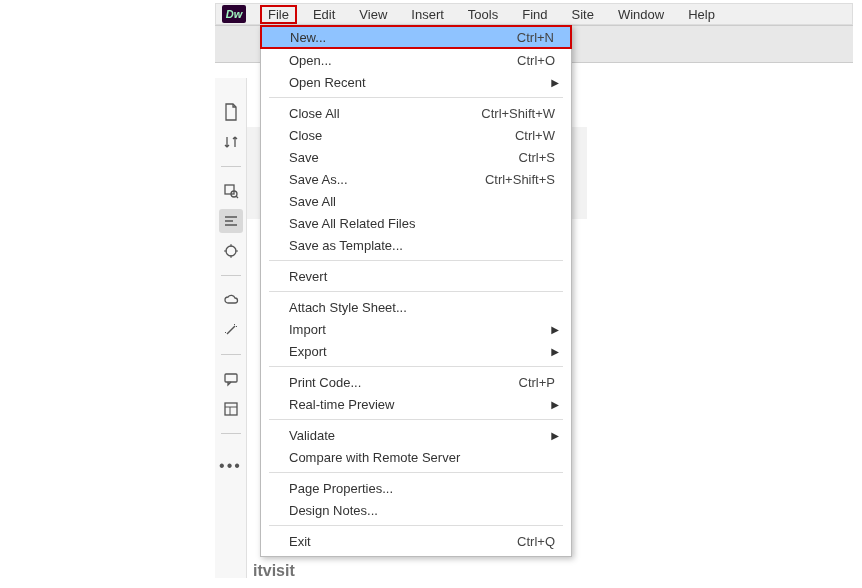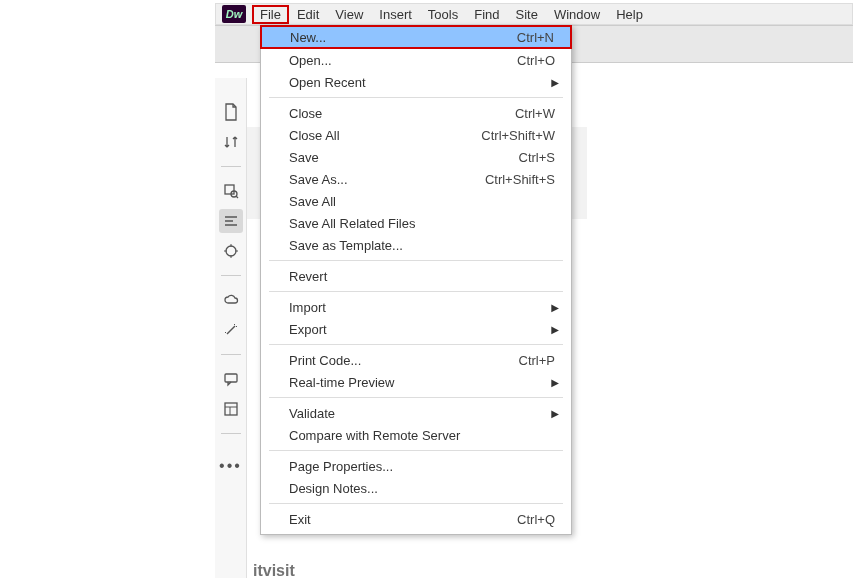--- a/index.html
+++ b/index.html
@@ -17,20 +17,21 @@
   }
   .app-logo {
     width: 24px; height: 18px; margin: 0 6px;
     background: #2a0030;
     display:flex; align-items:center; justify-content:center;
     color:#a0f5c0; font-weight:bold; font-size:11px; border-radius:2px;font-style:italic;
   }
   .menu-item {
     padding: 2px 8px;
     cursor: default;
+    margin-left: 8px;
   }
   .menu-item.file {
     border: 2px solid #d00000;
     padding: 0 6px;
     background:#f0f0f0;
   }
 
   .dropdown {
     position: absolute;
     top: 25px; left: 260px;
@@ -129,28 +130,28 @@
   <div class="drop-row">
     <span class="lbl">Open...</span>
     <span class="shortcut">Ctrl+O</span>
   </div>
   <div class="drop-row">
     <span class="lbl">Open Recent</span>
     <span class="arrow">▶</span>
   </div>
   <div class="sep"></div>
   <div class="drop-row">
+    <span class="lbl">Close All</span>
+    <span class="shortcut">Ctrl+Shift+W</span>
+  </div>
+  <div class="drop-row">
     <span class="lbl">Close</span>
     <span class="shortcut">Ctrl+W</span>
   </div>
   <div class="drop-row">
-    <span class="lbl">Close All</span>
-    <span class="shortcut">Ctrl+Shift+W</span>
-  </div>
-  <div class="drop-row">
     <span class="lbl">Save</span>
     <span class="shortcut">Ctrl+S</span>
   </div>
   <div class="drop-row">
     <span class="lbl">Save As...</span>
     <span class="shortcut">Ctrl+Shift+S</span>
   </div>
   <div class="drop-row">
     <span class="lbl">Save All</span>
   </div>
@@ -158,20 +159,23 @@
     <span class="lbl">Save All Related Files</span>
   </div>
   <div class="drop-row">
     <span class="lbl">Save as Template...</span>
   </div>
   <div class="sep"></div>
   <div class="drop-row">
     <span class="lbl">Revert</span>
   </div>
   <div class="sep"></div>
+  <div class="drop-row">
+    <span class="lbl">Attach Style Sheet...</span>
+  </div>
   <div class="drop-row">
     <span class="lbl">Import</span>
     <span class="arrow">▶</span>
   </div>
   <div class="drop-row">
     <span class="lbl">Export</span>
     <span class="arrow">▶</span>
   </div>
   <div class="sep"></div>
   <div class="drop-row">

